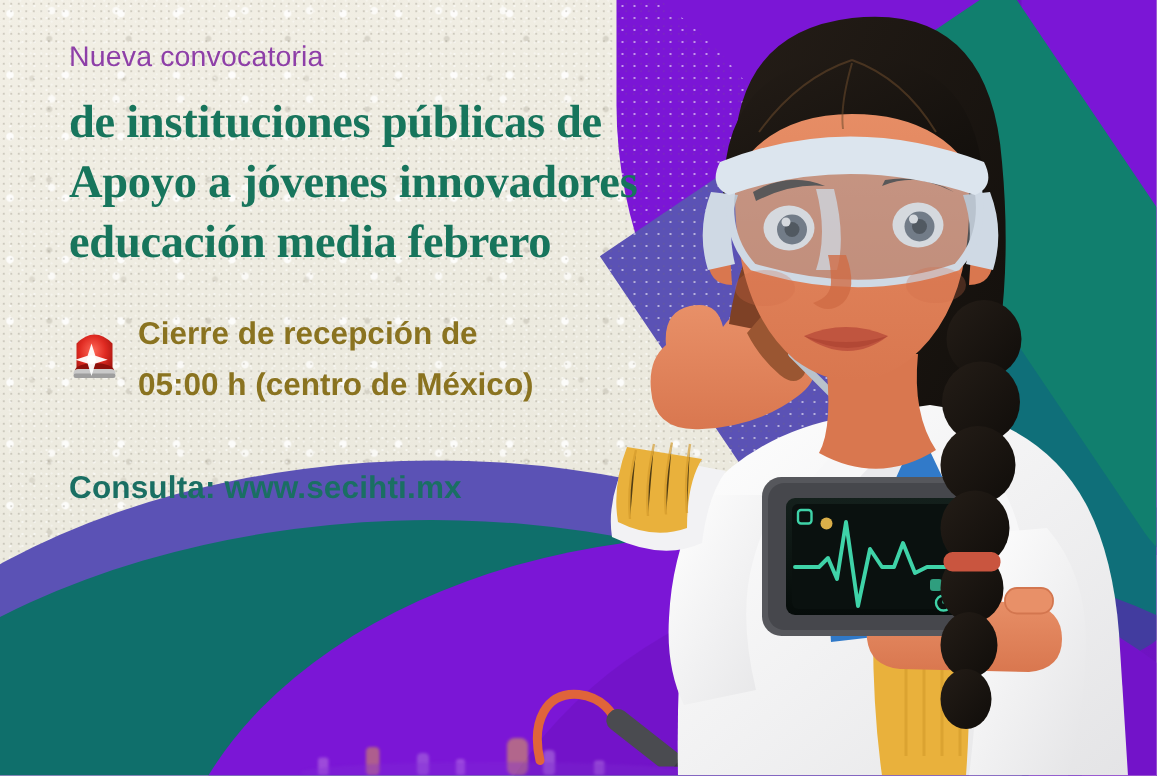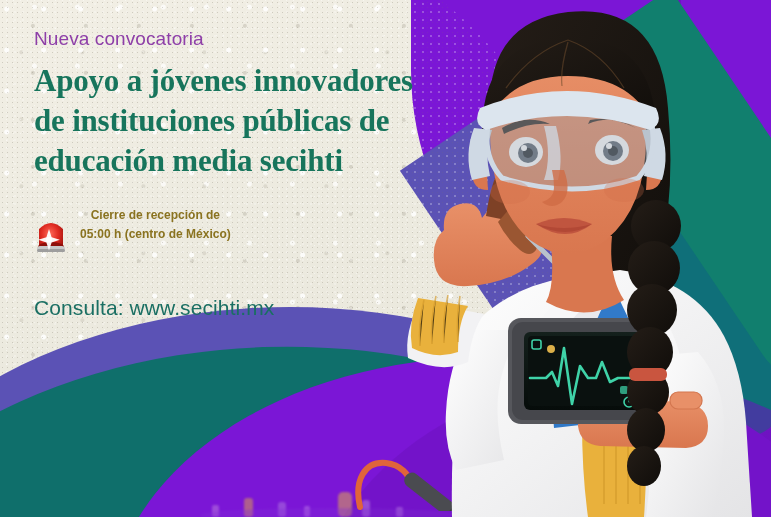--- a/index.html
+++ b/index.html
@@ -113,44 +113,44 @@
     opacity:.55;
   }
   
   .glassware { position:absolute; left:200px; bottom:0; width:260px; height:28px;
                opacity:.55; filter:blur(1.2px); }
 
   
   .probe { position:absolute; left:352px; bottom:6px; width:130px; height:70px; }
 
   
-  .text-wrap { position:absolute; left:34px; top:28px; width:500px; z-index:40; }
+  .text-wrap { position:absolute; left:46px; top:28px; width:500px; z-index:40; }
 
   .kicker {
     font-size:19px; color:#8e3fa8; letter-spacing:.1px;
     font-family:"Liberation Sans", sans-serif; font-weight:400;
   }
   .headline {
     margin-top:11px;
     font-family:"Liberation Serif", serif;
     font-weight:700; font-size:31px; line-height:1.29;
     color:#17755c; letter-spacing:-.2px;
   }
   .headline span { display:block; }
 
   .deadline-row { display:flex; margin-top:21px; gap:12px; align-items:flex-start; }
   .siren { flex:0 0 auto; width:34px; height:40px; margin-top:14px; }
   .deadline {
-    font-size:12px; line-height:1.62; color:#8a7320;
-    font-weight:700; max-width:330px; padding-top:4px;text-align:center;
+    font-size:21px; line-height:1.62; color:#8a7320;
+    font-weight:700; max-width:330px; padding-top:4px;
   }
   .deadline span { display:block; }
 
   .consulta {
-    margin-top:40px; font-size:21px; font-weight:400;
+    margin-top:40px; font-size:21px; font-weight:700;
     color:#1a6f63; letter-spacing:.1px;
   }
 
   
   .scientist { position:absolute; left:398px; top:0; width:373px; height:517px; z-index:30; }
 </style>
 </head>
 <body>
 
 <div id="poster">
@@ -331,23 +331,23 @@
 
     <ellipse cx="112" cy="192" rx="20" ry="12" fill="#d06a48" opacity=".28"></ellipse>
     <ellipse cx="226" cy="190" rx="20" ry="12" fill="#d06a48" opacity=".28"></ellipse>
   </svg>
 
   <div class="text-wrap">
 
     <div class="kicker">Nueva convocatoria</div>
 
     <div class="headline">
+      <span>de instituciones públicas de</span>
       <span>Apoyo a jóvenes innovadores</span>
-      <span>de instituciones públicas de</span>
-      <span>educación media secihti</span>
+      <span>educación media febrero</span>
     </div>
 
     <div class="deadline-row">
       <svg class="siren" viewBox="0 0 34 40">
         <defs>
           <radialGradient id="sirenG" cx="45%" cy="40%" r="65%">
             <stop offset="0" stop-color="#ff6a5a"></stop>
             <stop offset="55%" stop-color="#e02b22"></stop>
             <stop offset="100%" stop-color="#a5150f"></stop>
           </radialGradient>

